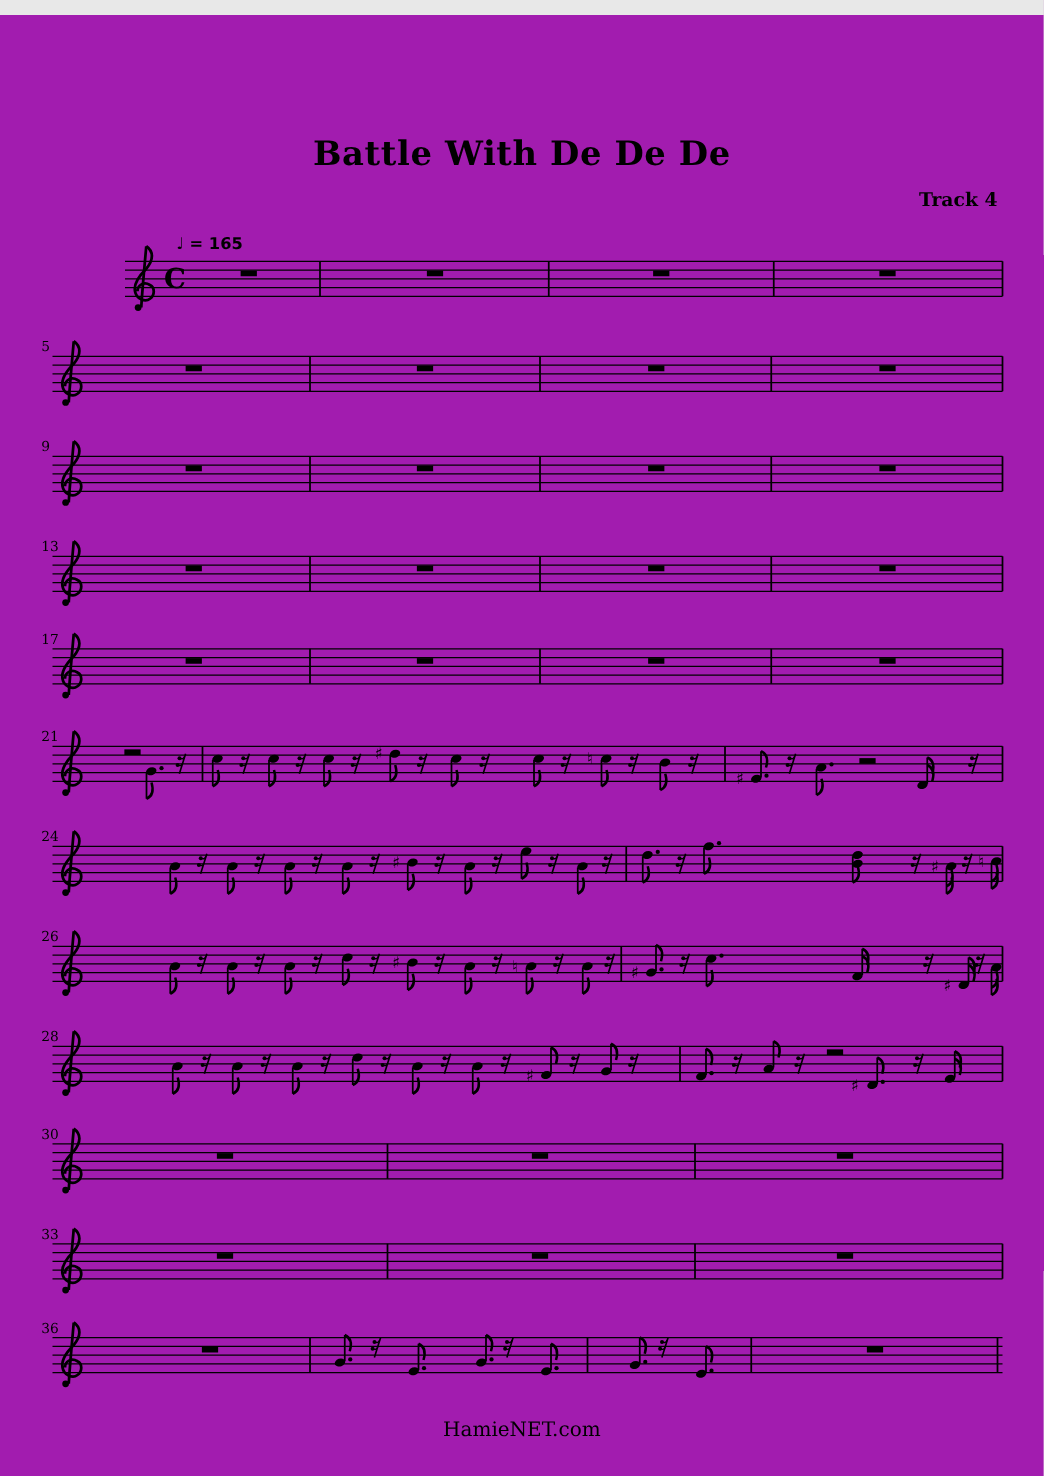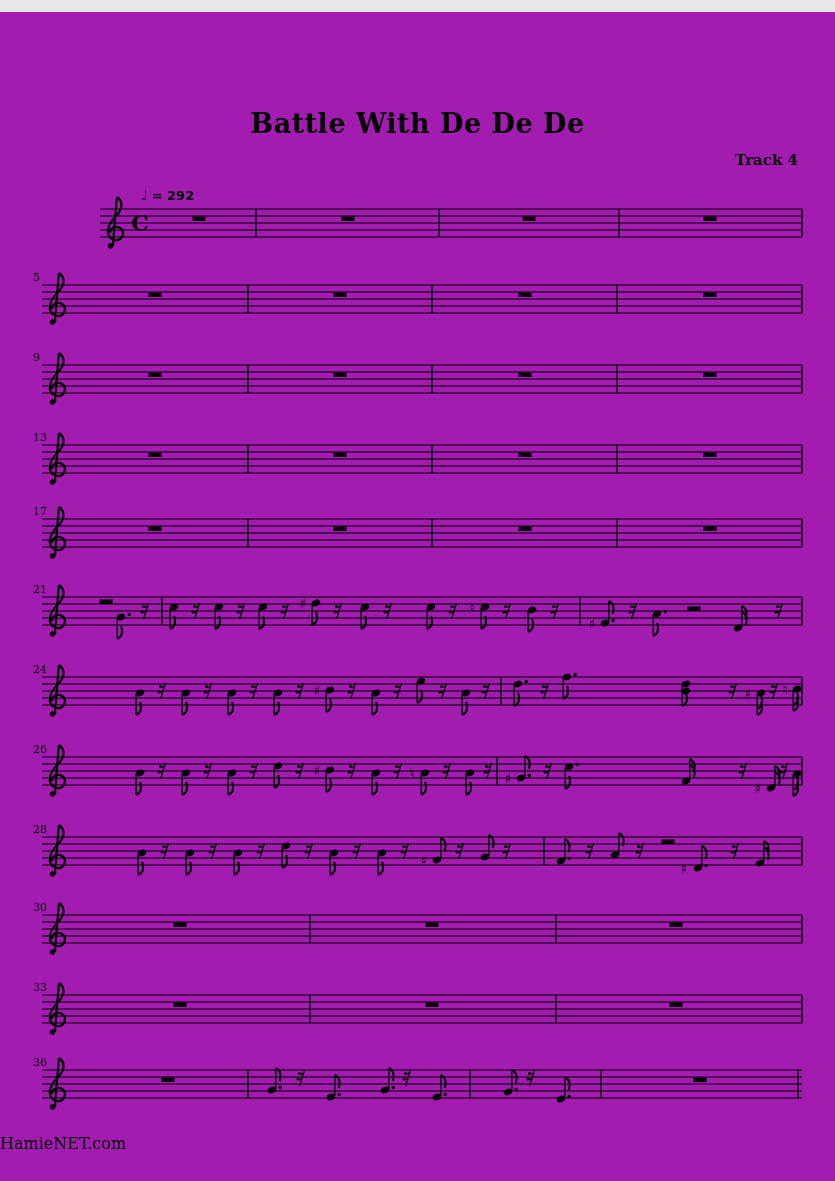--- a/index.html
+++ b/index.html
@@ -21,31 +21,31 @@
     position:absolute; top:139px; right:37px;
     font-size:15px; font-weight:bold;
   }
   .tempo{
     position:absolute; top:176px; left:141px;
     font-size:13px; font-family:"DejaVu Sans", sans-serif;
     font-weight:bold;
   }
   .footer{
     position:absolute; top:1122px; left:0; width:100%;
-    font-size:16px;
+    text-align:center; font-size:16px;
   }
   #score-svg{position:absolute; top:0; left:0;}
 </style>
 </head>
 <body>
 
 <div class="page">
   <div class="title">Battle With De De De</div>
   <div class="track-label">Track 4</div>
-  <div class="tempo">♩ = 292</div>
+  <div class="tempo">♩ = 165</div>
   <svg id="score-svg" width="835" height="1181" viewBox="0 0 835 1181">
       <g>
         <line x1="100" y1="197" x2="802" y2="197" stroke="#000" stroke-width="1"></line>
         <line x1="100" y1="204" x2="802" y2="204" stroke="#000" stroke-width="1"></line>
         <line x1="100" y1="211" x2="802" y2="211" stroke="#000" stroke-width="1"></line>
         <line x1="100" y1="218" x2="802" y2="218" stroke="#000" stroke-width="1"></line>
         <line x1="100" y1="225" x2="802" y2="225" stroke="#000" stroke-width="1"></line>
         <line x1="256" y1="197" x2="256" y2="225" stroke="#000" stroke-width="1.4"></line>
         <line x1="439" y1="197" x2="439" y2="225" stroke="#000" stroke-width="1.4"></line>
         <line x1="619" y1="197" x2="619" y2="225" stroke="#000" stroke-width="1.4"></line>

